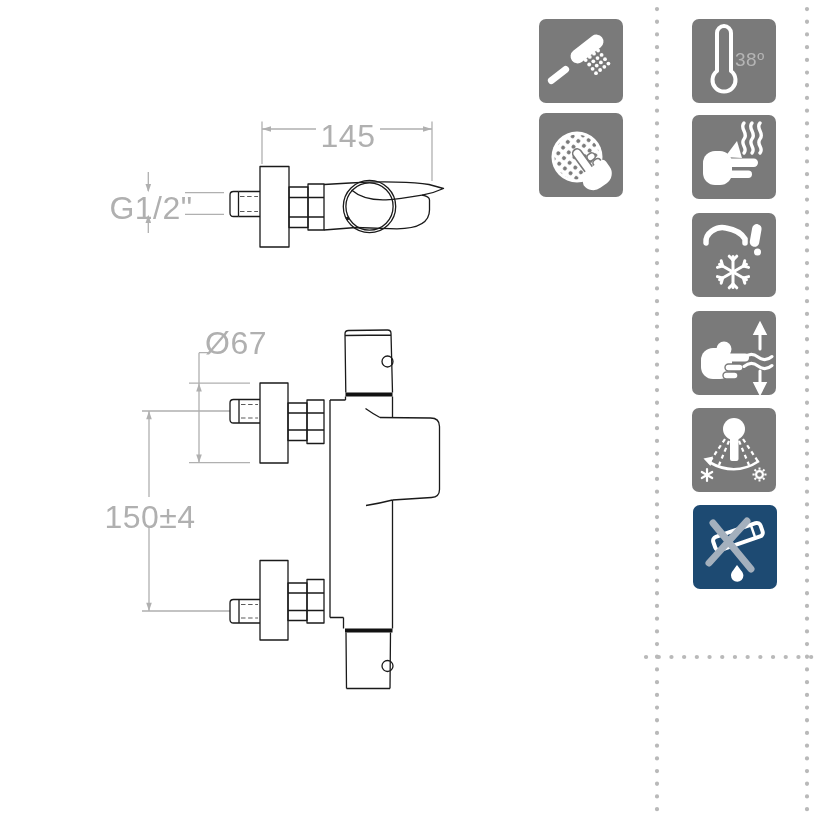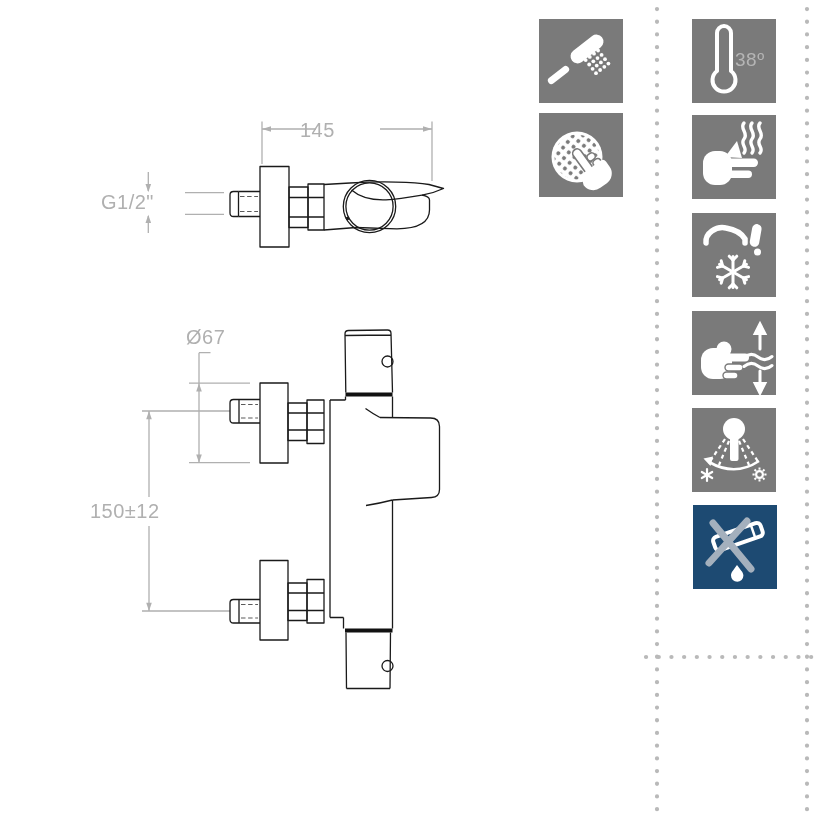--- a/index.html
+++ b/index.html
@@ -8,31 +8,31 @@
     position: relative;
     width: 815px; height: 815px;
     background: #ffffff;
     overflow: hidden;
     font-family: "Liberation Sans", sans-serif;
   }
   .lineart { position:absolute; left:0; top:0; width:815px; height:815px; }
   .dim-label {
     position: absolute;
     color: #b0b0b0;
-    font-size: 20px;
+    font-size: 32px;
     line-height: 1.0;
-    text-align: left;
+    text-align: center;
     letter-spacing: 0.5px;
     white-space: nowrap;
   }
   .icon {
     position: absolute;
     width: 84px; height: 84px;
     background: #7a7a7a;
-    border-radius: 0;
+    border-radius: 7px;
   }
   .icon.blue { background: #1d4a72; }
   .icon svg { position:absolute; left:0; top:0; width:84px; height:84px; }
   .temp-label {
     position: absolute;
     left: 43px; top: 30px;
     font-size: 19px;
     color: #b5b5b5;
     letter-spacing: 0.5px;
   }
@@ -122,21 +122,21 @@
     <g stroke="#b9b9b9" stroke-width="4.2" stroke-linecap="round" stroke-dasharray="0.1 12.6" fill="none">
       <line x1="657" y1="9" x2="657" y2="812"></line>
       <line x1="807" y1="9" x2="807" y2="812"></line>
       <line x1="646" y1="657" x2="813" y2="657"></line>
     </g>
   </svg>
 
   <div class="dim-label" style="left:300px;top:120px;width:96px">145</div>
   <div class="dim-label" style="left:101px;top:192px;width:100px">G1/2"</div>
   <div class="dim-label" style="left:186px;top:327px;width:100px">Ø67</div>
-  <div class="dim-label" style="left:90px;top:501px;width:120px">150±12</div>
+  <div class="dim-label" style="left:90px;top:501px;width:120px">150±4</div>
 
   <div class="icon" style="left:539px;top:19px">
     <svg viewBox="0 0 84 84">
       <g fill="#fff">
         <rect x="29" y="23" width="38" height="14" rx="7" transform="rotate(-38 48 30)"></rect>
         <rect x="7" y="52.5" width="25" height="7" rx="3.5" transform="rotate(-38 19.5 56)"></rect>
         <g>
           <circle cx="46.7" cy="41.1" r="1.9"></circle>
             <circle cx="50.8" cy="37.9" r="1.9"></circle>
             <circle cx="55" cy="34.7" r="1.9"></circle>

